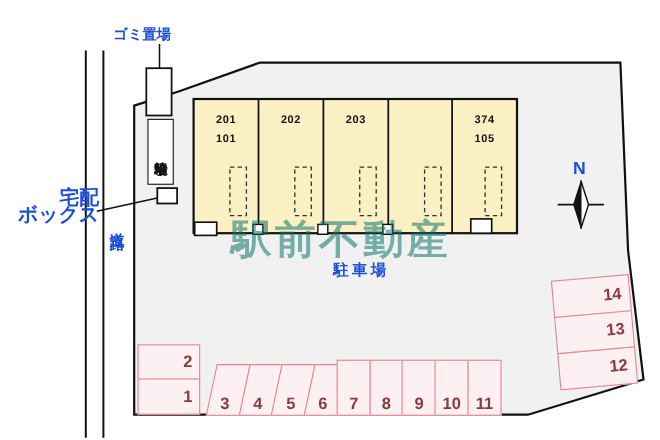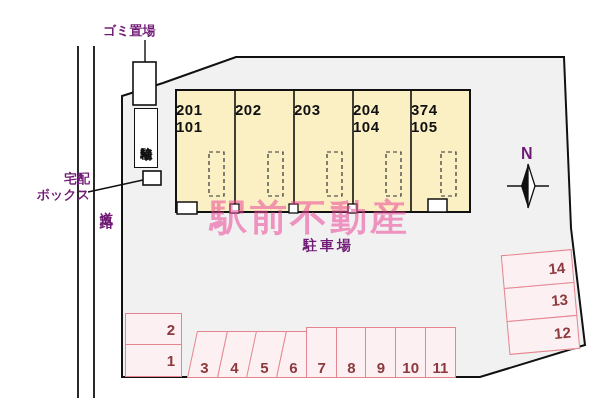--- a/index.html
+++ b/index.html
@@ -2,45 +2,45 @@
 <html><head>
 <meta charset="utf-8">
 <style>
   html,body { margin:0; padding:0; background:#fff; }
   .stage {
     position:relative; width:600px; height:400px; background:#ffffff;
     font-family:"Liberation Sans", sans-serif; overflow:hidden; color:#111;
   }
   svg.base { position:absolute; left:0; top:0; }
 
-  .lbl { position:absolute; color:#701a75; white-space:nowrap; }
+  .lbl { position:absolute; color:#1d4ed8; white-space:nowrap; }
 
   .garbage-label { left:103px; top:22px; font-size:13px; font-weight:700; }
-  .delivery-label { left:6px; top:171px; width:84px; text-align:right; font-size:13px; font-weight:700; line-height:16px; }
+  .delivery-label { left:6px; top:171px; width:84px; text-align:right; font-size:18px; font-weight:700; line-height:16px; }
   .delivery-label span { display:block; }
   .road-label { left:98px; top:193px; }
   .road-label span, .bicycle-box span { writing-mode:vertical-rl; text-orientation:upright; }
   .road-label span { font-size:14px; font-weight:700; letter-spacing:3px; }
   .bicycle-box {
     position:absolute; left:134px; top:108px; width:24px; height:60px;
     border:1.6px solid #111; background:#fff; box-sizing:border-box;
     display:flex; align-items:center; justify-content:center;
   }
   .bicycle-box span { font-size:12px; font-weight:700; letter-spacing:1px; }
 
-  .unit-label { position:absolute; top:101px; width:59px; text-align:left;
-    font-size:15px; font-weight:600; line-height:17px; letter-spacing:0.5px; }
+  .unit-label { position:absolute; top:101px; width:59px; text-align:center;
+    font-size:10px; font-weight:600; line-height:17px; letter-spacing:0.5px; }
   .unit-label span { display:block; }
   .u1 { left:176px; } .u2 { left:235px; } .u3 { left:294px; } .u4 { left:353px; } .u5 { left:411px; }
 
   .parking-lot-label { left:303px; top:237px; font-size:14px; font-weight:700; letter-spacing:3px; }
   .north-label { left:521px; top:145px; font-size:16px; font-weight:700; }
 
   .watermark { left:130px; top:193px; width:360px; text-align:center;
-    font-size:37px; font-weight:700; color:#ec4899; opacity:0.55; letter-spacing:3px; }
+    font-size:37px; font-weight:700; color:#0f766e; opacity:0.55; letter-spacing:3px; }
 
   .pk-group { position:absolute; display:flex; box-sizing:border-box; }
   .pk-cell {
     border:1.6px solid #e4848f; background:#fcf0f2; color:#8d3a3f;
     font-weight:700; font-size:15px; display:flex; box-sizing:border-box; flex:1;
   }
   .pk-left  { left:125px; top:313px; width:57px;  height:64px;  flex-direction:column; }
   .pk-left .pk-cell { justify-content:flex-end; align-items:center; padding-right:6px; }
   .pk-left .pk-cell + .pk-cell { margin-top:-1.6px; }
 
@@ -116,24 +116,20 @@
   <div class="unit-label u1">
     <span>201</span>
     <span>101</span>
   </div>
   <div class="unit-label u2">
     <span>202</span>
   </div>
   <div class="unit-label u3">
     <span>203</span>
   </div>
-  <div class="unit-label u4">
-    <span>204</span>
-    <span>104</span>
-  </div>
   <div class="unit-label u5">
     <span>374</span>
     <span>105</span>
   </div>
 
   <div class="lbl parking-lot-label">駐車場</div>
   <div class="lbl north-label">N</div>
   <div class="lbl watermark">駅前不動産</div>
 
   <div class="pk-group pk-left">

